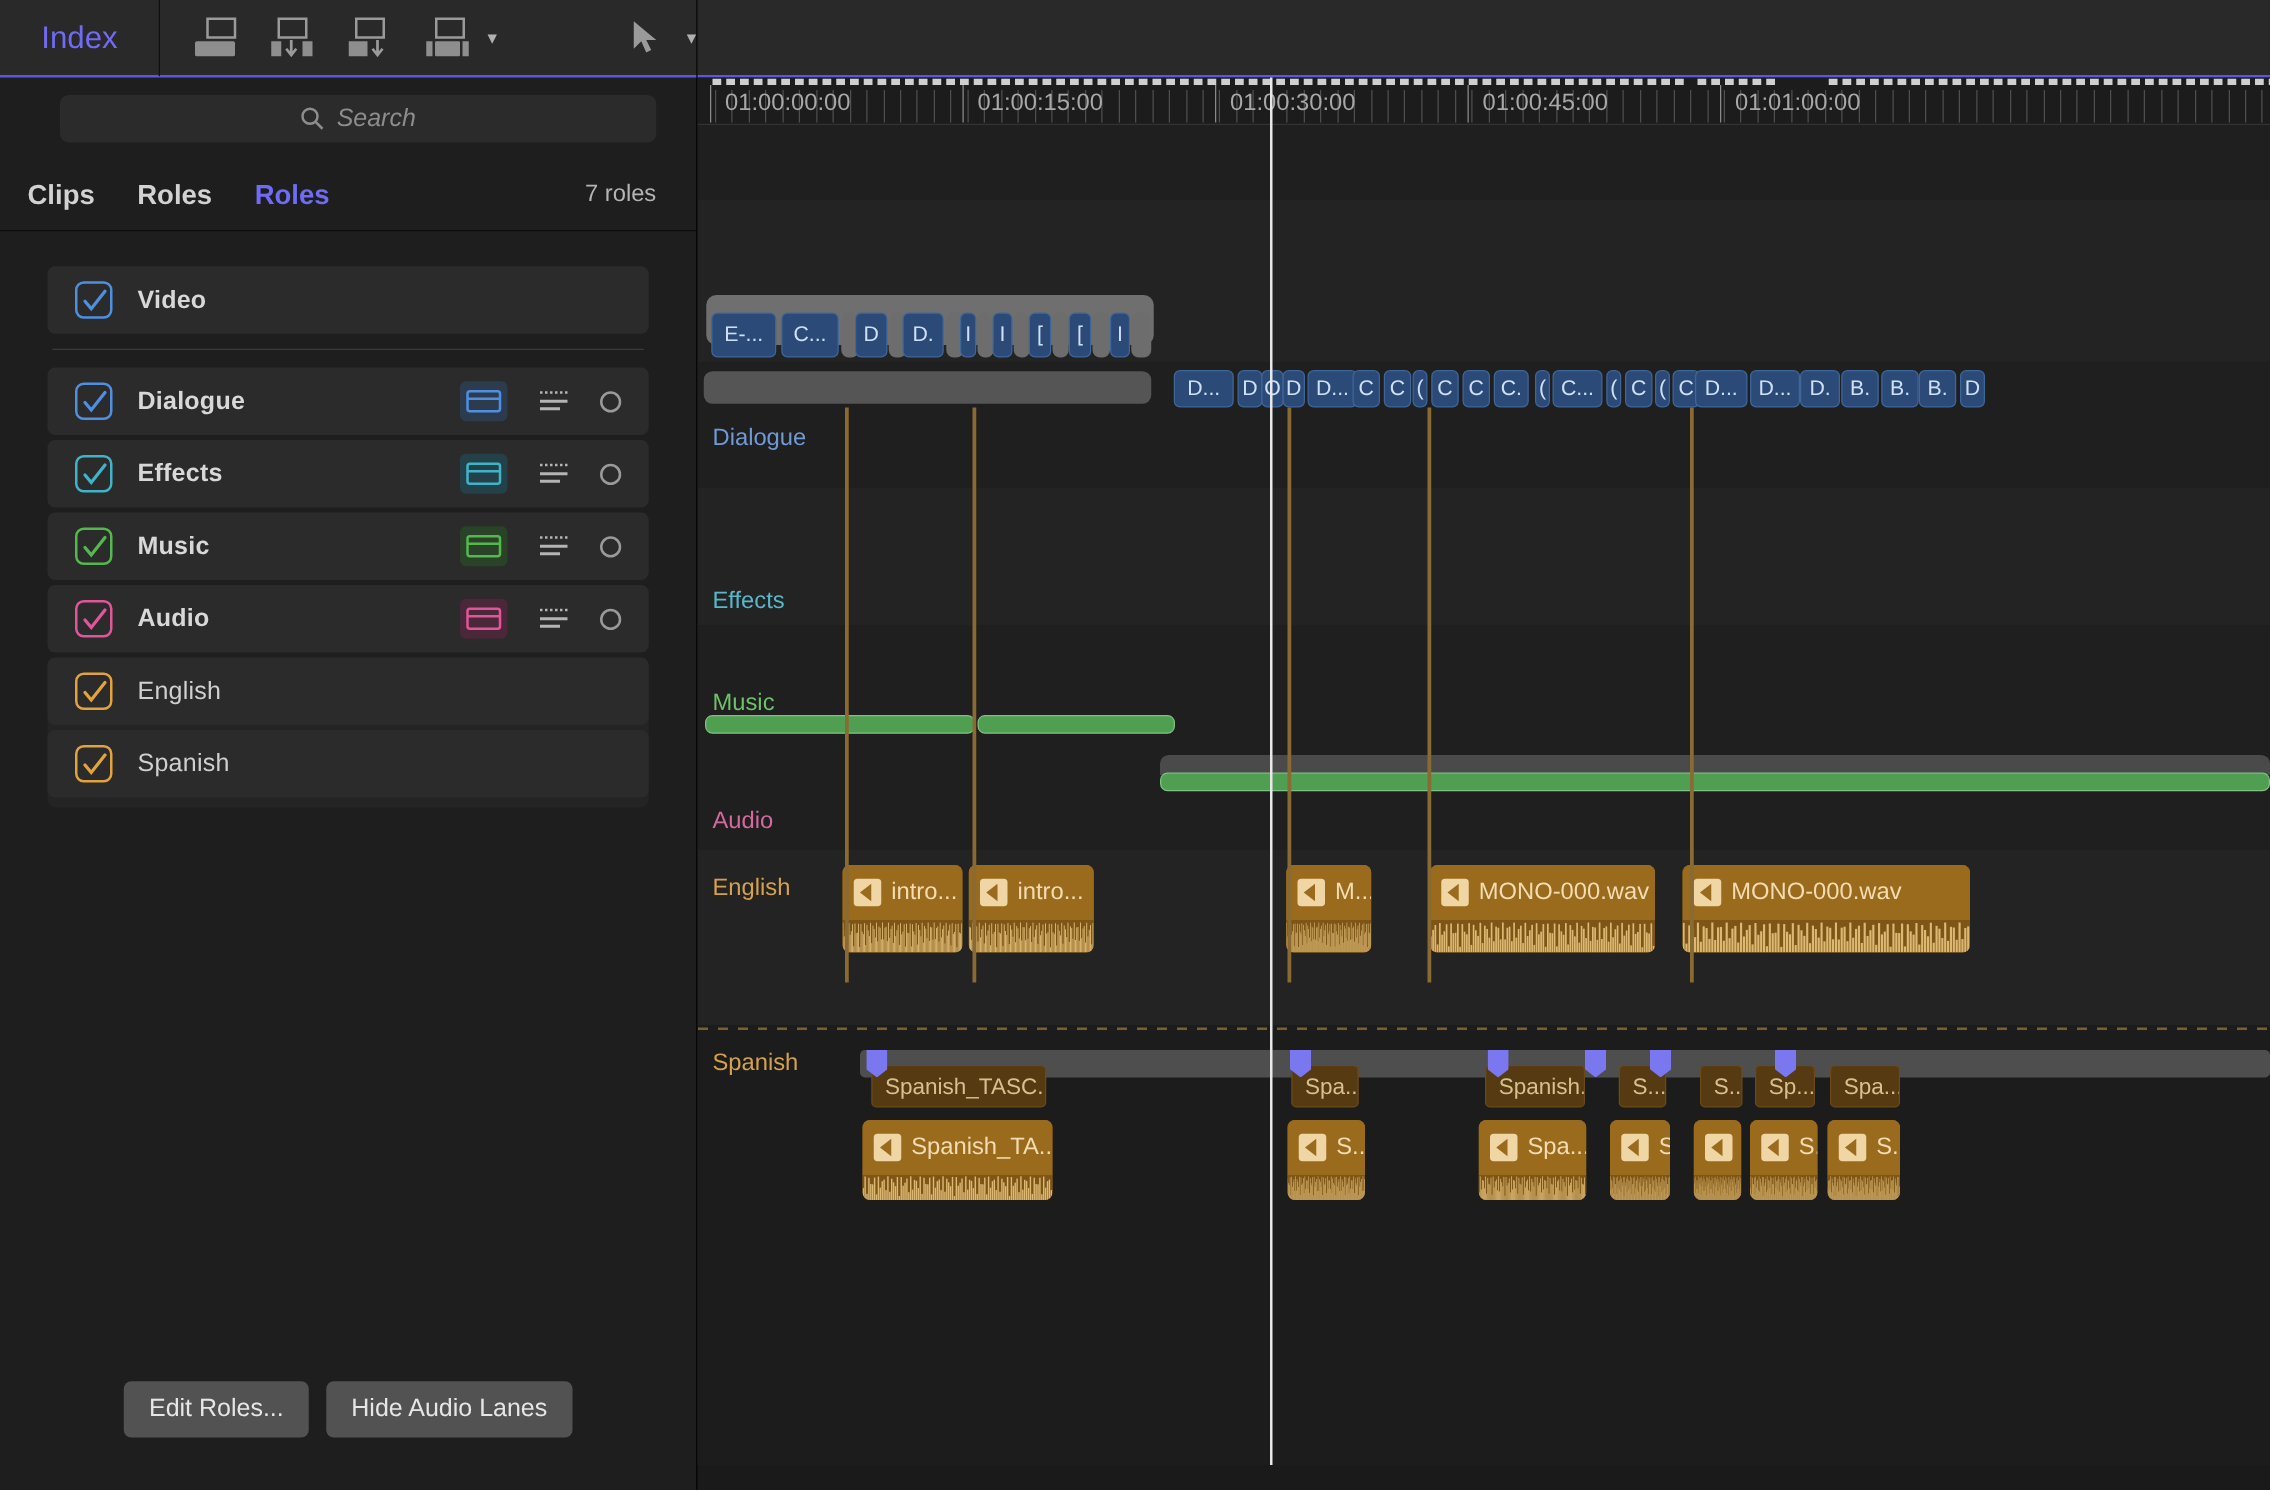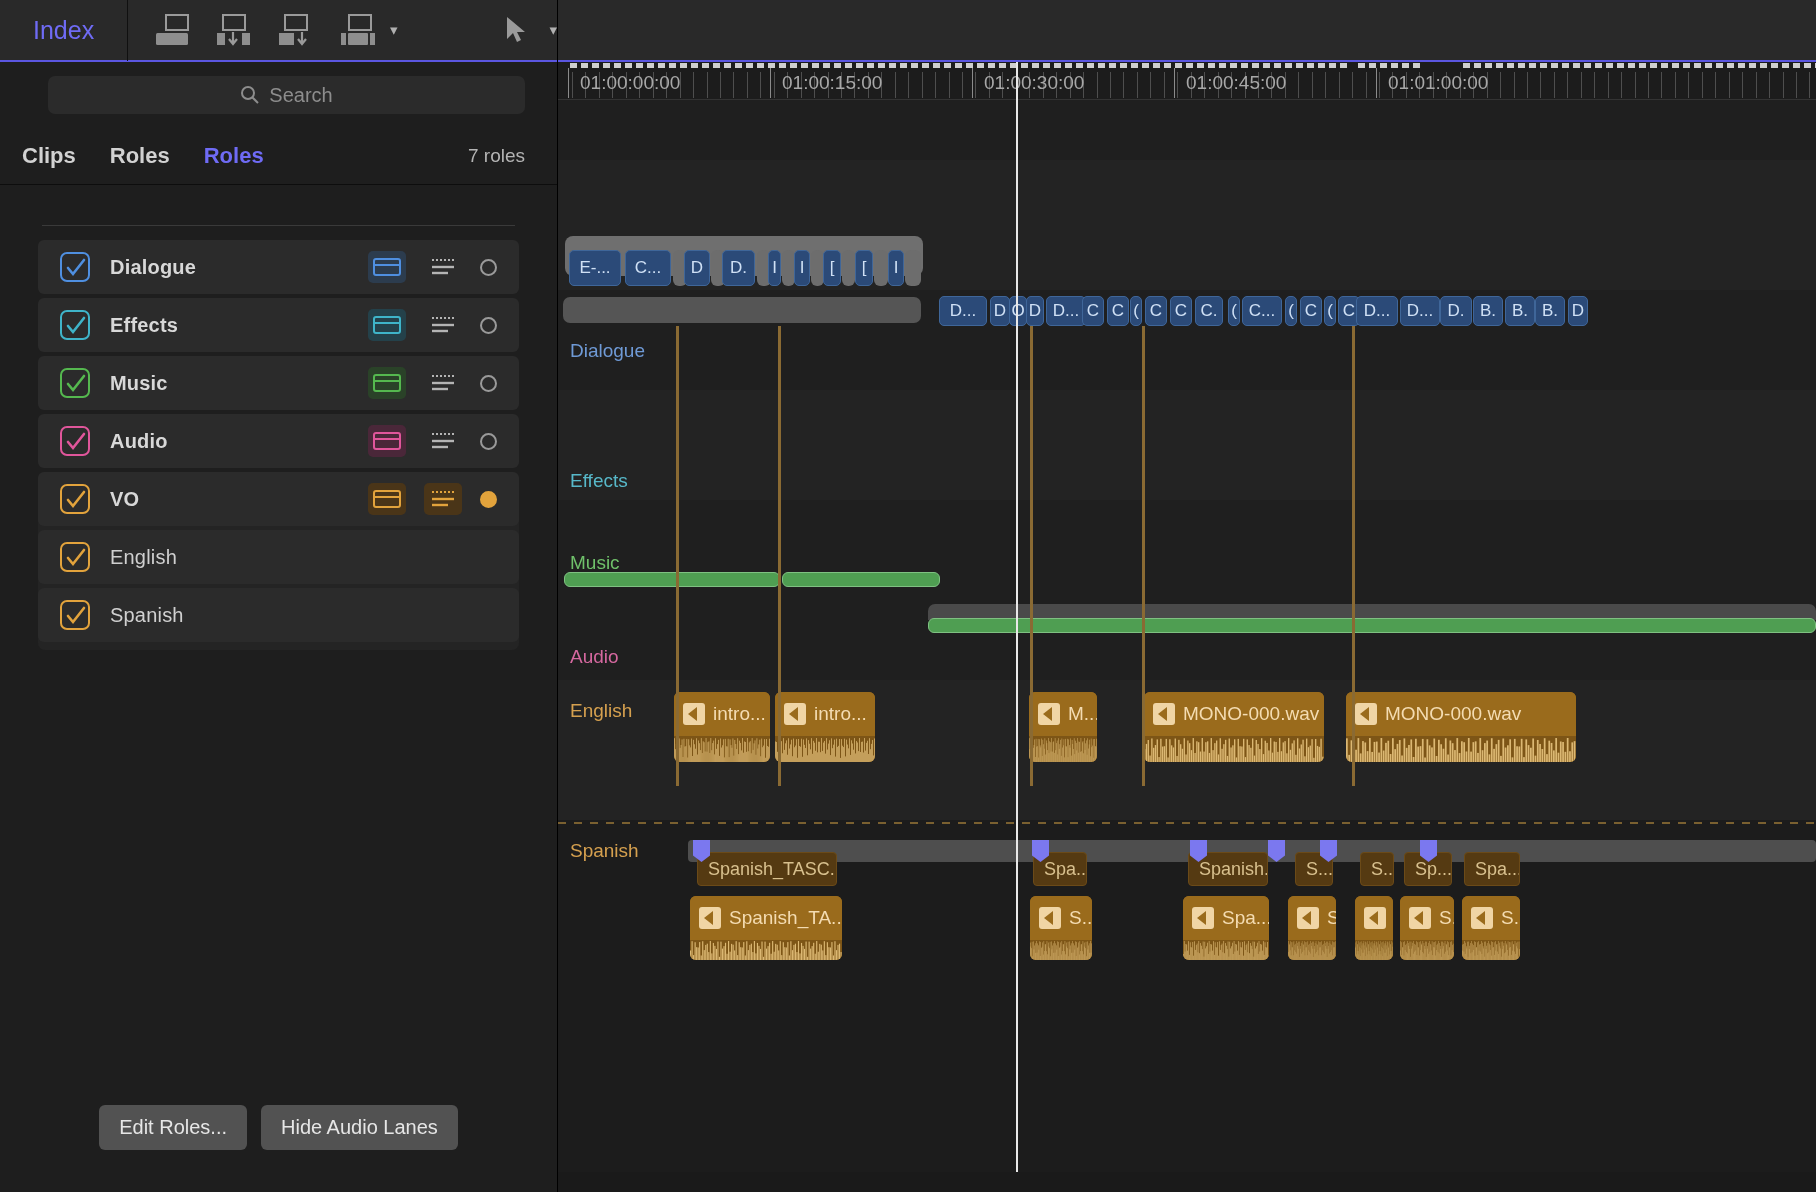--- a/index.html
+++ b/index.html
@@ -29,21 +29,21 @@
   .index-title {
     width: 160px; text-align: center;
     color: #6f6bf5; font-size: 25px; font-weight: 400;
   }
   .topbar-sep { width: 1px; height: 62px; background: #101010; }
   .tool-group { display: flex; align-items: center; gap: 22px; padding-left: 24px; }
   .tool-btn { width: 40px; height: 40px; display: flex; align-items: center; justify-content: center; cursor: default; }
   .chev { color: #b0b0b0; font-size: 15px; margin-left: -10px; }
   .tool-sep { width: 56px; }
 
-  .search-wrap { padding: 14px 32px 8px 48px; }
+  .search-wrap { padding: 14px 32px 8px 48px; font-style: italic; }
   .search-box {
     height: 38px; background: #2b2b2b; border-radius: 7px;
     display: flex; align-items: center; justify-content: center; gap: 9px;
   }
   .search-ph { color: #8d8d8d; font-size: 20px; }
 
   .tabs-row {
     display: flex; align-items: center;
     padding: 10px 32px 0 22px; height: 58px;
   }
@@ -217,20 +217,28 @@
       <div class="tab">Clips</div>
       <div class="tab">Roles</div>
       <div class="tab active">Roles</div>
       <div class="roles-count">7 roles</div>
     </div>
     <div class="panel-divider"></div>
 
     <div class="roles-list">
 
       <div>
+        <div class="role-row">
+          <span class="cbx" style="border-color:#4f8fe0">
+            <svg width="22" height="22" viewBox="0 0 22 22">
+                <path d="M3 11 L8 17 L19 3" stroke="#4f8fe0" stroke-width="2.6" fill="none" stroke-linecap="round"></path>
+              </svg>
+          </span>
+          <span class="role-name">Video</span>
+        </div>
       </div>
 
       <div class="group-sep"></div>
 
       <div>
 
         <div class="role-row">
           <span class="cbx" style="border-color:#4f8fe0">
             <svg width="22" height="22" viewBox="0 0 22 22">
                 <path d="M3 11 L8 17 L19 3" stroke="#4f8fe0" stroke-width="2.6" fill="none" stroke-linecap="round"></path>
@@ -324,44 +332,20 @@
                   <line x1="4" y1="4" x2="26" y2="4" stroke="#b4b4b4" stroke-width="2" stroke-dasharray="2 2"></line>
                   <line x1="4" y1="11" x2="26" y2="11" stroke="#b4b4b4" stroke-width="2.4"></line>
                   <line x1="4" y1="17" x2="20" y2="17" stroke="#b4b4b4" stroke-width="2.4"></line>
                 </svg>
             </span>
             <span class="dot"></span>
           </span>
         </div>
 
         <div class="subgroup">
-          <div class="role-row">
-            <span class="cbx" style="border-color:#e2a33c">
-              <svg width="22" height="22" viewBox="0 0 22 22">
-                  <path d="M3 11 L8 17 L19 3" stroke="#e2a33c" stroke-width="2.6" fill="none" stroke-linecap="round"></path>
-                </svg>
-            </span>
-            <span class="role-name">VO</span>
-            <span class="role-icons">
-              <span class="ricon" style="background:#4a3518">
-                <svg width="30" height="22" viewBox="0 0 30 22">
-                    <rect x="2" y="3" width="26" height="16" rx="2" fill="none" stroke="#e2a33c" stroke-width="2"></rect>
-                    <line x1="2" y1="9" x2="28" y2="9" stroke="#e2a33c" stroke-width="2"></line>
-                  </svg>
-              </span>
-              <span class="ricon" style="background:#4a3518">
-                <svg width="30" height="22" viewBox="0 0 30 22">
-                    <line x1="4" y1="4" x2="26" y2="4" stroke="#e2a33c" stroke-width="2" stroke-dasharray="2 2"></line>
-                    <line x1="4" y1="11" x2="26" y2="11" stroke="#e2a33c" stroke-width="2.4"></line>
-                    <line x1="4" y1="17" x2="20" y2="17" stroke="#e2a33c" stroke-width="2.4"></line>
-                  </svg>
-              </span>
-              <span class="dot filled"></span>
-            </span>
-          </div>
           <div class="role-row sub">
             <span class="cbx" style="border-color:#e2a33c">
               <svg width="22" height="22" viewBox="0 0 22 22">
                   <path d="M3 11 L8 17 L19 3" stroke="#e2a33c" stroke-width="2.6" fill="none" stroke-linecap="round"></path>
                 </svg>
             </span>
             <span class="role-name">English</span>
           </div>
           <div class="role-row sub">
             <span class="cbx" style="border-color:#e2a33c">

